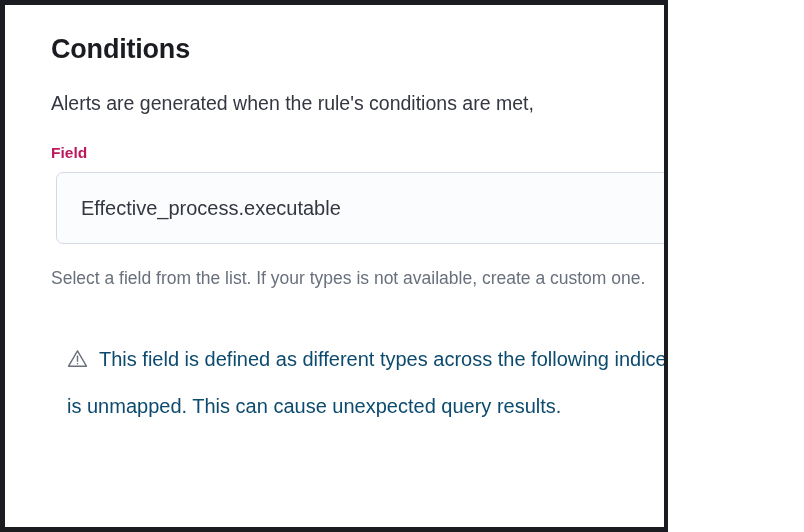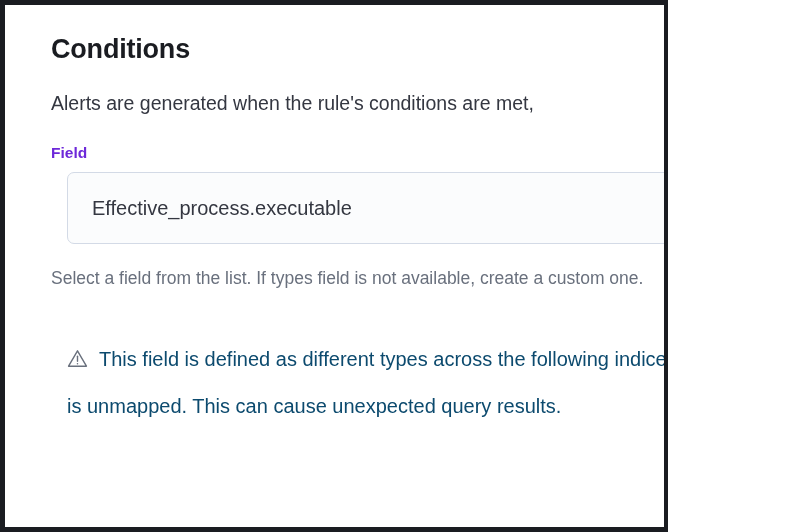--- a/index.html
+++ b/index.html
@@ -63,39 +63,39 @@
   .field-row {
     position: relative;
     margin-top: 26px;
     height: 120px;
   }
 
   .field-label {
     position: absolute;
     font-size: 15.5px;
     font-weight: bold;
-    color: #6d28d9;
+    color: #be185d;
     line-height: 20px;
     white-space: nowrap;
   }
   .field-label.field-col { left: 0px; top: 0px; }
   .field-label.operator-col { left: 692px; top: 0px; text-align: center; }
 
   .combobox {
     position: absolute;
     box-sizing: border-box;
     background: #fbfcfd;
     border: 1px solid #d3dae6;
     border-radius: 7px;
     display: flex;
     align-items: center;
     justify-content: space-between;
   }
   .combobox.field-box {
-    left: 16px;
+    left: 5px;
     top: 29px;
     width: 676px;
     height: 72px;
     padding: 0 22px 0 24px;
   }
   .combobox.operator-box {
     left: 692px;
     top: 29px;
     width: 110px;
     height: 72px;
@@ -170,21 +170,21 @@
             </svg>
           </span>
         </div>
 
         <div class="combobox operator-box">
           <span class="combobox-value">is</span>
         </div>
 
       </div>
 
-      <p class="helper-text">Select a field from the list. If types field is not available, create a custom one.</p>
+      <p class="helper-text">Select a field from the list. If your types is not available, create a custom one.</p>
 
       <p class="callout-warning">
         <span class="warning-icon">
           <svg viewBox="0 0 24 24" width="21" height="21" fill="none" stroke="#69707d" stroke-width="1.6" stroke-linecap="round" stroke-linejoin="round">
             <path d="M12 3.2 L22.2 20.8 L1.8 20.8 Z"></path>
             <line x1="12" y1="9.4" x2="12" y2="15.2"></line>
             <circle cx="12" cy="17.9" r="0.9" fill="#69707d" stroke="none"></circle>
           </svg>
         </span><span>This field is defined as different types across the following indices or is unmapped. This can cause unexpected query results.</span>
       </p>

